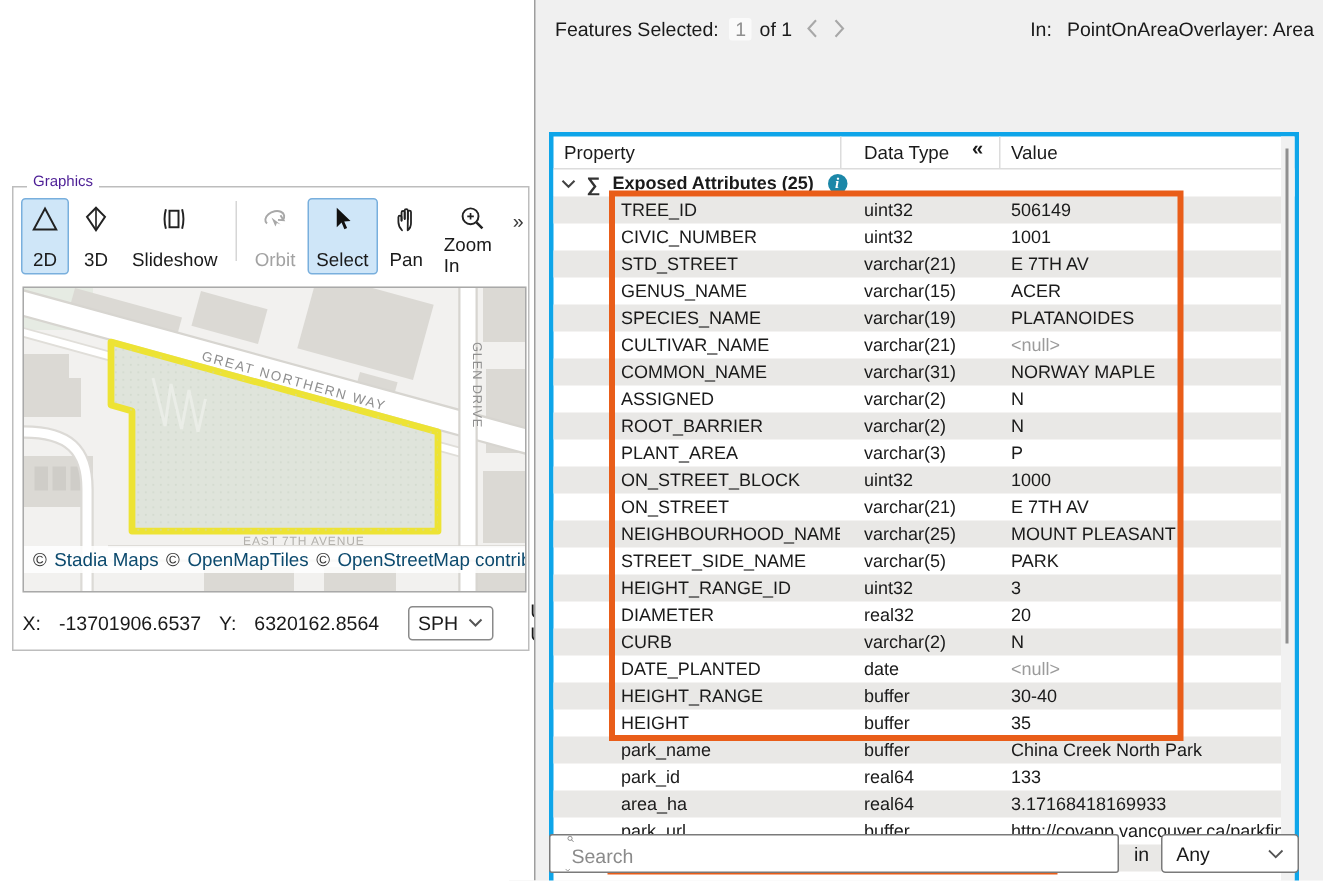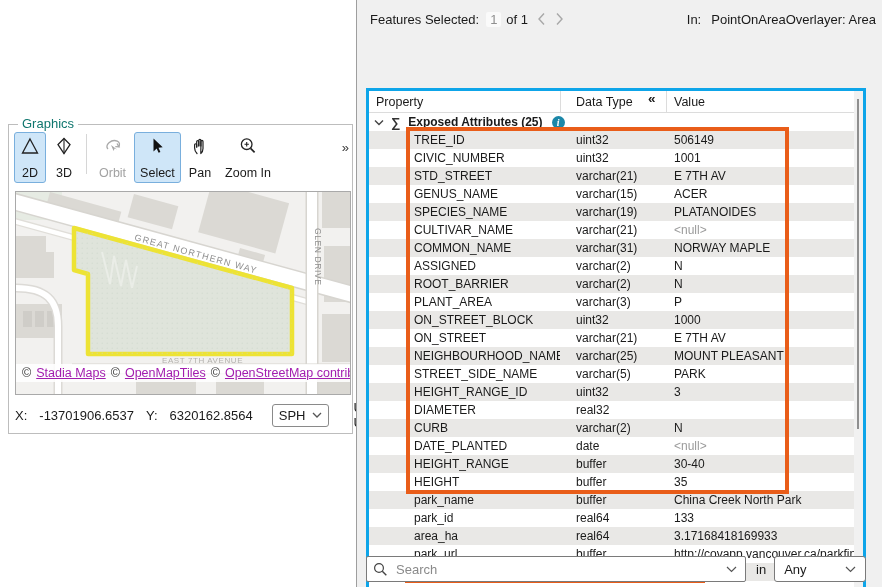--- a/index.html
+++ b/index.html
@@ -3,33 +3,33 @@
 <meta charset="utf-8">
 <style>
   html,body{margin:0;padding:0;}
   body{
     width:882px;height:587px;position:relative;overflow:hidden;
     background:#ffffff;color:#1a1a1a;
     font-family:"Liberation Sans","DejaVu Sans",sans-serif;font-size:13px;
   }
   
   .graphics-box{position:absolute;left:8px;top:124px;width:343px;height:308px;border:1px solid #bdbdbd;}
-  .graphics-label{position:absolute;top:-9px;left:9px;background:#fff;padding:0 4px;font-size:13px;color:#0f766e;text-align:center;}
+  .graphics-label{position:absolute;top:-9px;left:9px;background:#fff;padding:0 4px;font-size:10px;color:#4c1d95;text-align:center;}
   .toolbar{position:absolute;top:7px;left:5px;right:4px;height:50px;display:flex;align-items:flex-start;}
   .tbtn{display:flex;flex-direction:column;align-items:center;justify-content:space-between;height:44px;padding:3px 5px 2px;border:1px solid transparent;border-radius:3px;font-size:12.5px;margin-right:2px;cursor:default;}
   .tbtn svg{display:block;}
   .tbtn.active{background:#cfe6f8;border-color:#79afdd;}
   .tbtn.disabled{color:#a2a2a2;}
   .tsep{width:1px;background:#d6d6d6;height:40px;margin:2px 6px 0 4px;}
   .toolbar-overflow{margin-left:auto;color:#3a3a3a;font-size:13px;padding-top:8px;letter-spacing:-1px;}
   
   .map{position:absolute;left:6px;top:66px;width:334px;height:202px;border:1px solid #a9a9a9;background:#f2f1ef;overflow:hidden;}
   .attribution{position:absolute;left:0;right:0;bottom:12px;height:18px;background:rgba(255,255,255,0.85);
     display:flex;align-items:center;gap:5px;padding-left:6px;font-size:12.5px;white-space:nowrap;overflow:hidden;}
-  .attr-link{color:#a21caf;text-decoration:underline;}
+  .attr-link{color:#0c4a6e;}
   .attr-c{color:#333;}
   
   .coords{position:absolute;left:6px;top:278px;width:335px;height:24px;display:flex;align-items:center;font-size:13px;}
   .coord-sep{width:1px;height:15px;background:#dadada;margin:0 6px;}
   .crs-combo{border:1px solid #8a8a8a;border-radius:3px;background:#fff;height:21px;display:flex;align-items:center;gap:7px;padding:0 6px;margin:0 19px;}
   .units{margin-left:5px;}
   
   .right-panel{position:absolute;left:356px;top:0;width:526px;height:587px;background:#f0f0f0;border-left:1px solid #9e9e9e;box-sizing:border-box;}
   .insp-header{position:absolute;left:13px;right:6px;top:9px;height:20px;display:flex;align-items:center;font-size:13px;}
   .cur-box{background:#fafafa;color:#8f8f8f;padding:0 4px;margin:0 5px 0 7px;border-radius:2px;}
@@ -60,21 +60,21 @@
   .cell.nullv{color:#9b9b9b;}
   
   .hl-big{position:absolute;left:37px;top:36px;width:383px;height:367px;border:4px solid #e95d19;box-sizing:border-box;pointer-events:none;}
   .hl-small{position:absolute;left:36px;top:469px;width:300px;height:23px;border:4px solid #e95d19;box-sizing:border-box;pointer-events:none;}
   
   .vscroll{position:absolute;right:0;top:0;bottom:0;width:9px;background:#f1f1f1;}
   .vthumb{position:absolute;left:3px;top:8px;width:2px;height:330px;background:#8f8f8f;}
   .hthumb{position:absolute;left:20px;bottom:6px;width:452px;height:2px;background:#8f8f8f;}
   
   .search-row{position:absolute;left:9px;bottom:5px;width:500px;height:26px;display:flex;align-items:center;}
-  .search-combo{width:380px;height:26px;box-sizing:border-box;border:1px solid #7a7a7a;border-radius:2px;background:#fff;display:flex;align-items:center;padding:0 8px 0 6px;}
+  .search-combo{width:380px;height:26px;box-sizing:border-box;border:1px solid #7a7a7a;border-radius:2px;background:#fff;display:flex;align-items:flex-start;padding:0 8px 0 6px;flex-direction:column;}
   .search-combo input{flex:1;border:none;outline:none;font-size:13px;background:transparent;color:#1a1a1a;margin-left:6px;font-family:inherit;}
   .search-combo input::placeholder{color:#8a8a8a;}
   .in-label{margin:0 8px 0 10px;}
   .scope-combo{flex:1;height:26px;box-sizing:border-box;border:1px solid #7a7a7a;border-radius:3px;background:#fff;display:flex;align-items:center;justify-content:space-between;padding:0 9px;}
   .chev{display:block;}
 </style>
 </head>
 <body>
 
 <div class="graphics-box">
@@ -90,20 +90,30 @@
       <span>2D</span>
     </div>
     <div class="tbtn">
       <span>
         <svg width="20" height="20" viewBox="0 0 20 20">
             <path d="M10 2.5 L16 8.5 L10 17.5 L4 8.5 Z" fill="none" stroke="#222" stroke-width="1.3"></path>
             <path d="M10 2.5 V17.5" stroke="#222" stroke-width="1.1"></path>
           </svg>
       </span>
       <span>3D</span>
+    </div>
+    <div class="tbtn">
+      <span>
+        <svg width="20" height="20" viewBox="0 0 20 20">
+            <rect x="7" y="4.5" width="6" height="11" fill="none" stroke="#222" stroke-width="1.3"></rect>
+            <path d="M4.6 3.5 Q2.8 10 4.6 16.5" fill="none" stroke="#222" stroke-width="1.3"></path>
+            <path d="M15.4 3.5 Q17.2 10 15.4 16.5" fill="none" stroke="#222" stroke-width="1.3"></path>
+          </svg>
+      </span>
+      <span>Slideshow</span>
     </div>
     <div class="tsep"></div>
     <div class="tbtn disabled">
       <span>
         <svg width="20" height="20" viewBox="0 0 20 20">
             <path d="M5 13 A6.5 4.5 -20 1 1 15.5 11" fill="none" stroke="#a8a8a8" stroke-width="1.3"></path>
             <path d="M14 7.5 L16 10.8 L12.3 10.6" fill="none" stroke="#a8a8a8" stroke-width="1.3"></path>
             <path d="M8 9 l2.6 6 l1-2.4 l2.5 1 z" fill="#a8a8a8"></path>
           </svg>
       </span>
@@ -336,20 +346,21 @@
           <div class="cell v">PARK</div>
         </div>
         <div class="trow shade">
           <div class="cell p">HEIGHT_RANGE_ID</div>
           <div class="cell t">uint32</div>
           <div class="cell v">3</div>
         </div>
         <div class="trow">
           <div class="cell p">DIAMETER</div>
           <div class="cell t">real32</div>
+          <div class="cell v">20</div>
         </div>
         <div class="trow shade">
           <div class="cell p">CURB</div>
           <div class="cell t">varchar(2)</div>
           <div class="cell v">N</div>
         </div>
         <div class="trow">
           <div class="cell p">DATE_PLANTED</div>
           <div class="cell t">date</div>
           <div class="cell v nullv">&lt;null&gt;</div>

